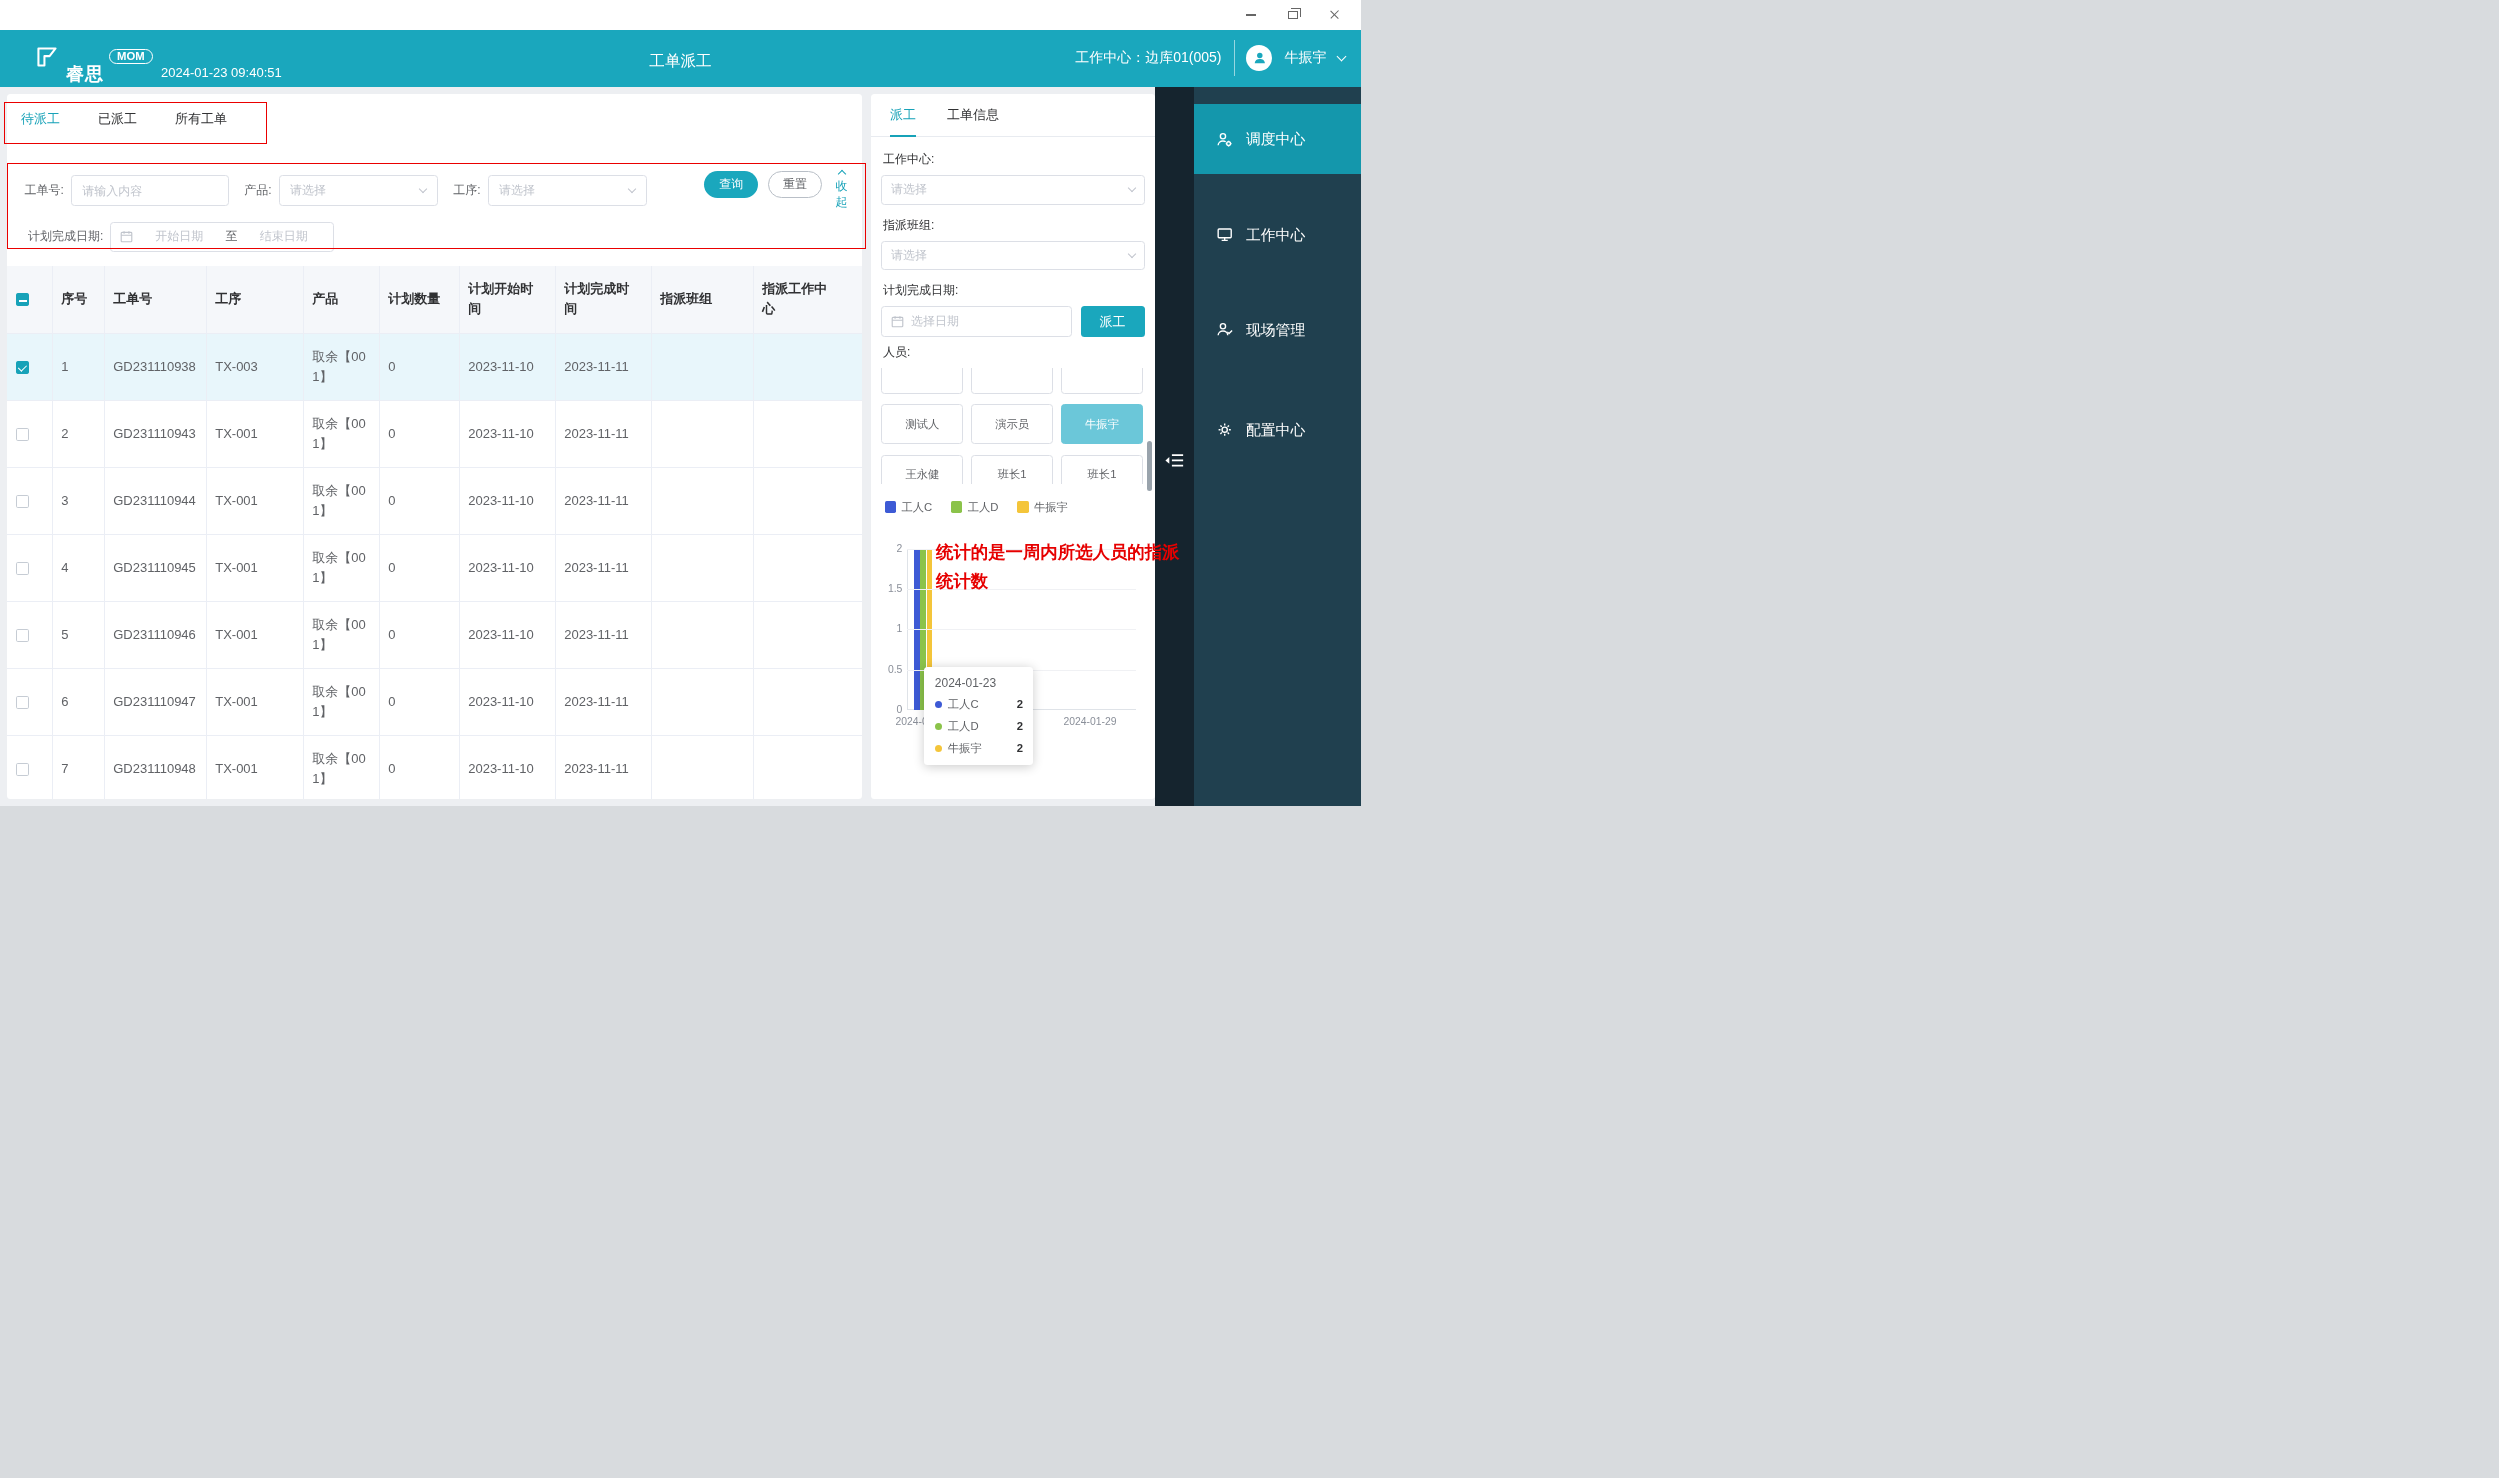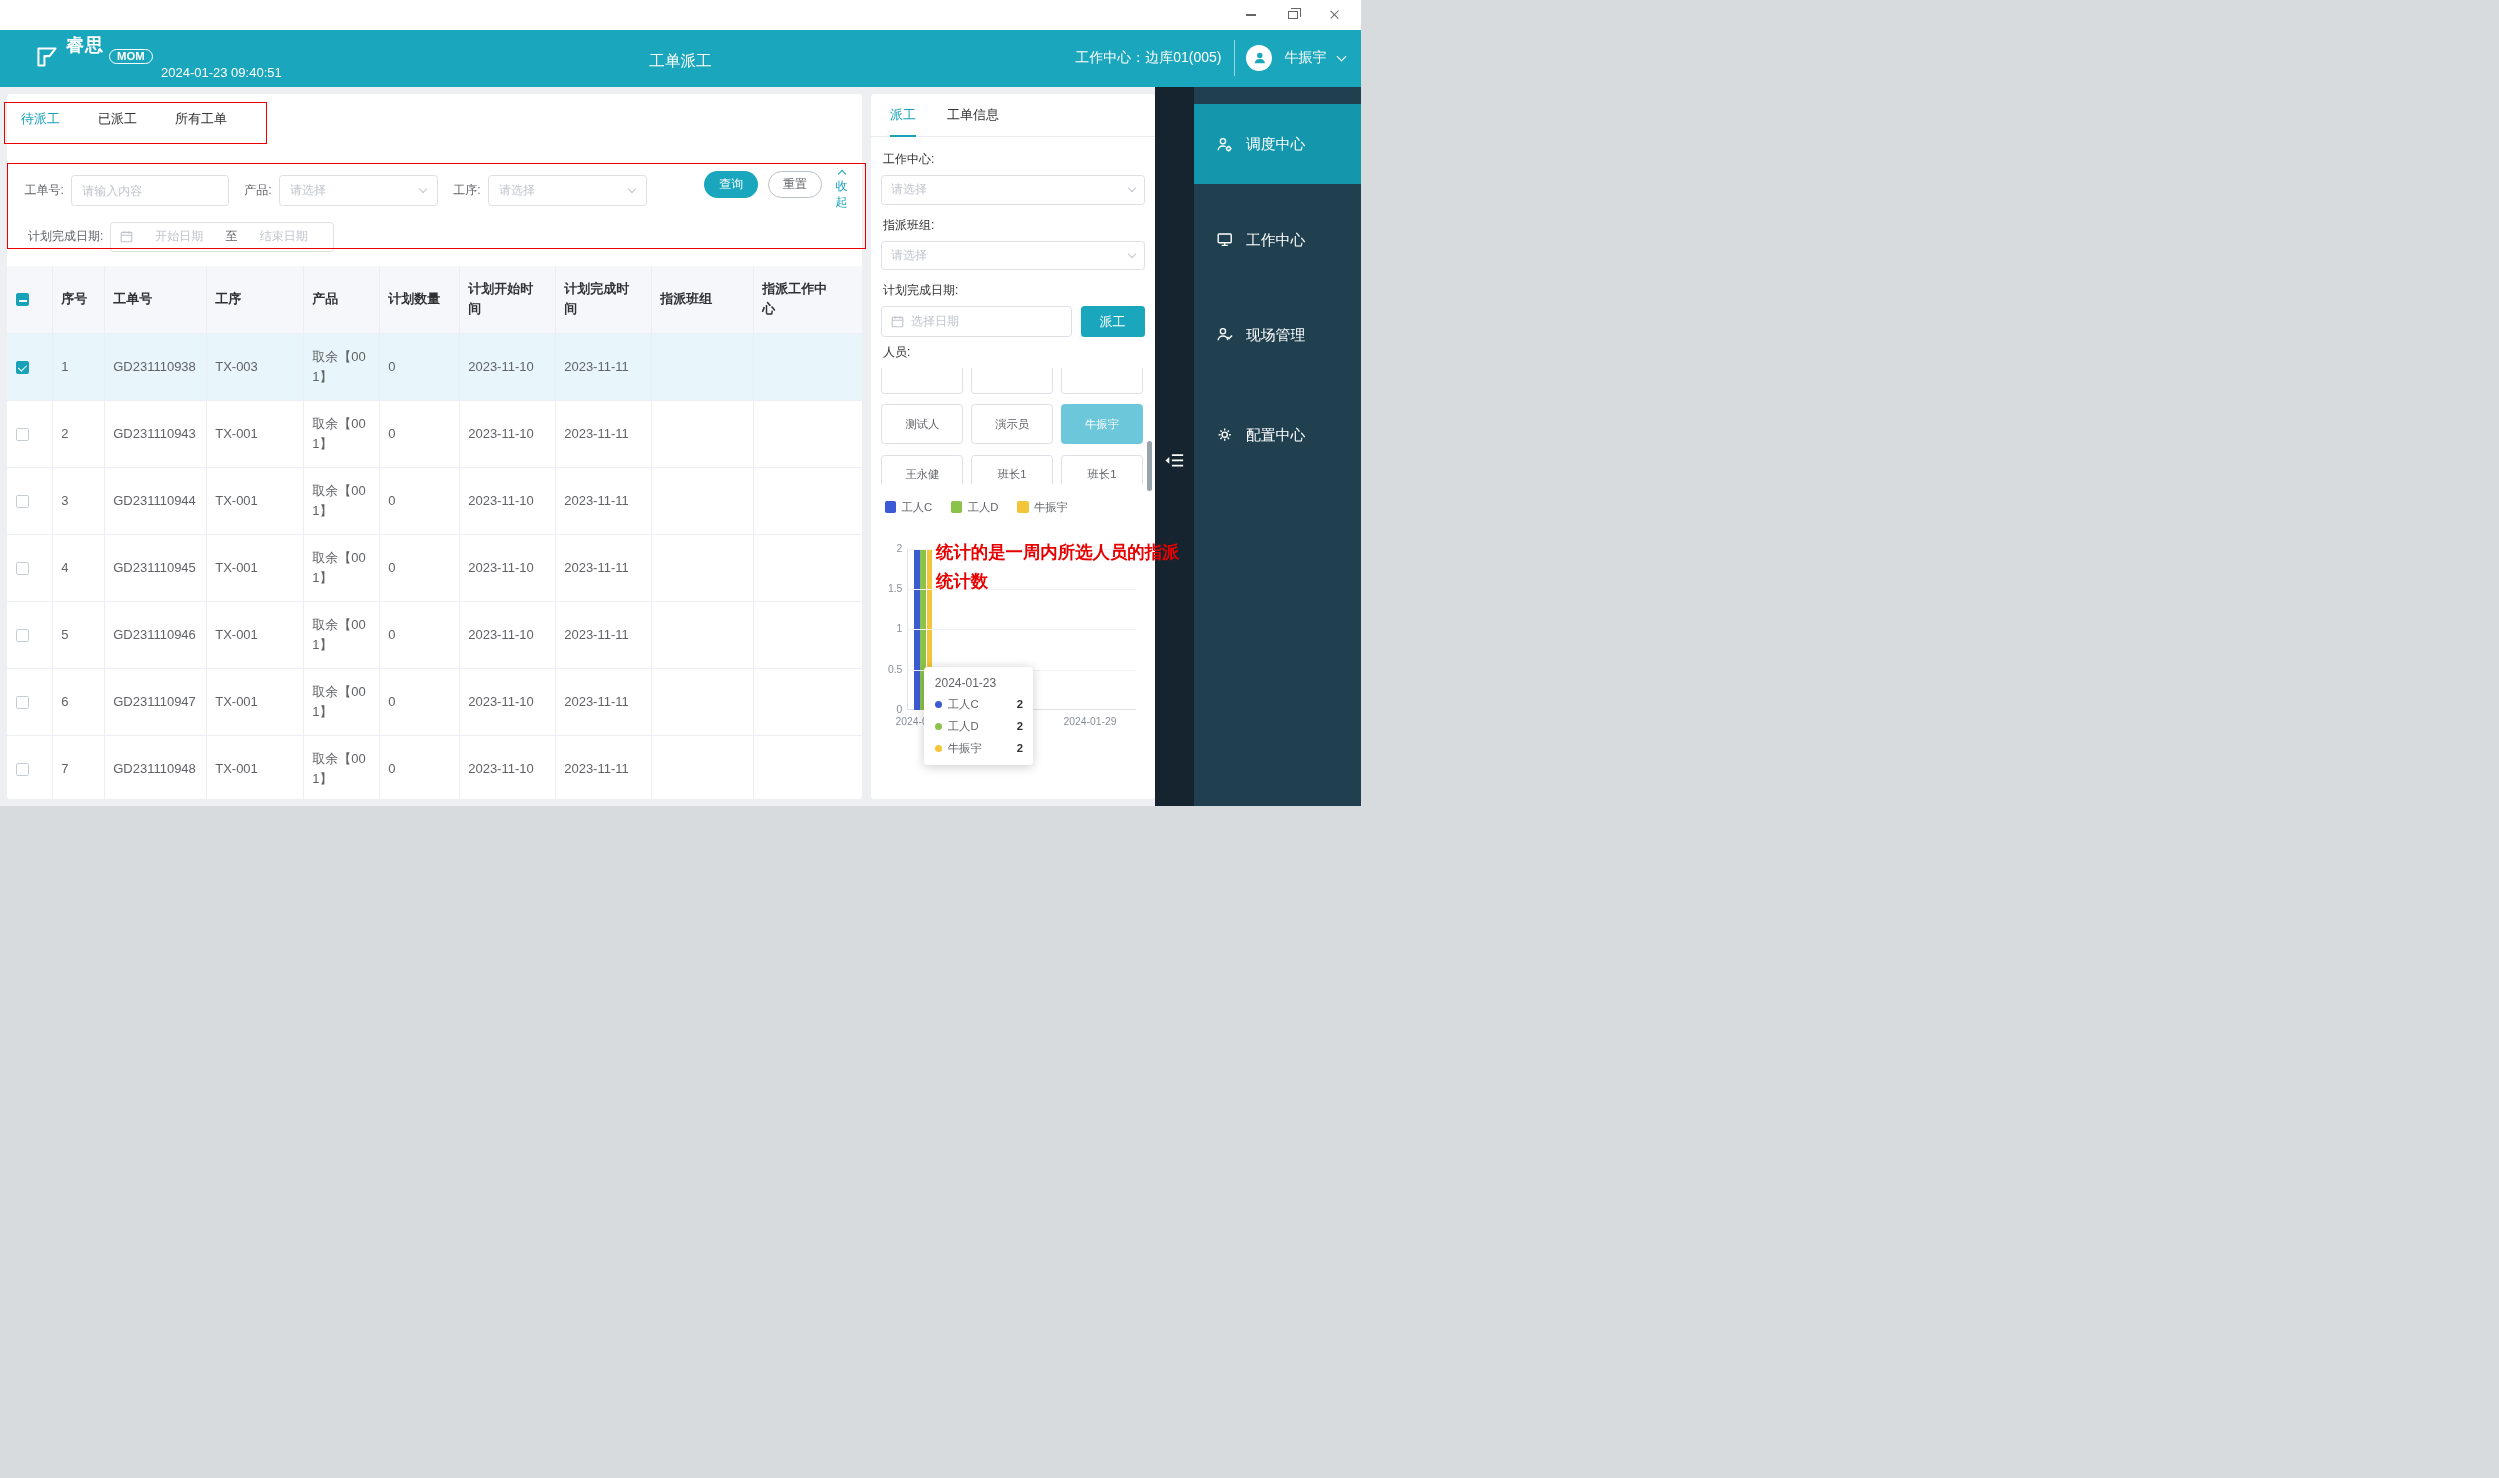--- a/index.html
+++ b/index.html
@@ -14,21 +14,21 @@
   .ic-min{width:10.4px;height:1.7px;background:#666;}
   .ic-max{position:relative;width:9.6px;height:7.8px;border:1.2px solid #666;}
   .ic-max::before{content:"";position:absolute;left:1.7px;top:-3.5px;width:9.6px;height:7.8px;border:1.2px solid #666;border-bottom:none;border-left:none;}
   .ic-close{position:relative;width:11.3px;height:11.3px;}
   .ic-close::before,.ic-close::after{content:"";position:absolute;left:5.2px;top:0;width:1.4px;height:11.3px;background:#666;}
   .ic-close::before{transform:rotate(45deg);} .ic-close::after{transform:rotate(-45deg);}
 
   
   .header{position:absolute;left:0;top:29.5px;width:100%;height:57px;background:#1aa7bd;color:#fff;}
   .logo{position:absolute;left:35px;top:15.6px;}
-  .brand{position:absolute;left:66px;top:3px;font-size:18px;font-weight:bold;letter-spacing:0.9px;}
+  .brand{position:absolute;left:66px;top:32px;font-size:18px;font-weight:bold;letter-spacing:0.9px;}
   .badge{position:absolute;left:109px;top:19px;border:1.7px solid #fff;border-radius:10.4px;padding:0.9px 7px;font-size:11.3px;font-weight:bold;}
   .timestamp{position:absolute;left:161px;top:35px;font-size:13px;}
   .page-title{position:absolute;left:0;right:0;top:21px;text-align:center;font-size:15.6px;}
   .hdr-right{position:absolute;right:15.6px;top:0;height:57px;display:flex;align-items:center;gap:12px;}
   .work-center-lbl{font-size:14px;}
   .hdr-divider{width:0.9px;height:36px;background:rgba(255,255,255,.55);}
   .avatar{width:26px;height:26px;border-radius:50%;background:#fff;display:flex;align-items:center;justify-content:center;}
   .user-name{font-size:14px;}
   .chev-down{width:7px;height:7px;border-right:1.4px solid #fff;border-bottom:1.4px solid #fff;transform:rotate(45deg);margin-top:-3.5px;}
 
@@ -100,21 +100,21 @@
   .tt-title{font-size:12px;color:#606266;}
   .tt-row{display:flex;align-items:center;font-size:11.3px;color:#606266;margin-top:7px;}
   .tt-dot{width:7px;height:7px;border-radius:50%;margin-right:6px;flex:none;}
   .tt-val{margin-left:auto;font-weight:bold;color:#303133;}
   .panel-scrollbar{position:absolute;right:2.6px;top:347px;width:5.2px;height:50px;border-radius:2.6px;background:#99a3ac;cursor:pointer;}
 
   
   .dark-strip{position:absolute;left:1155px;top:87px;width:39px;height:719px;background:#15242e;}
   .collapse-toggle{position:absolute;left:9.6px;top:366px;cursor:pointer;}
   .sidebar{position:absolute;left:1194px;top:87px;width:168px;height:719px;background:#20404f;}
-  .side-item{position:absolute;left:0;width:100%;height:80px;display:flex;align-items:center;gap:12px;padding-left:21px;color:#fff;font-size:14.8px;cursor:pointer;}
+  .side-item{position:absolute;left:0;width:100%;height:70px;display:flex;align-items:center;gap:12px;padding-left:21px;color:#fff;font-size:14.8px;cursor:pointer;}
   .side-item.active{background:#1497ac;}
   .side-icon{width:19px;height:19px;flex:none;display:flex;align-items:center;justify-content:center;}
 
   
   .anno{position:absolute;border:1.7px solid #ea0000;pointer-events:none;z-index:60;}
   .anno-tabs{left:4.3px;top:102px;width:263px;height:42px;}
   .anno-filters{left:7px;top:163px;width:859px;height:86px;}
   .anno-text{position:absolute;left:936px;top:538px;width:245px;color:#e60000;font-size:17.4px;font-weight:bold;line-height:1.65;z-index:60;pointer-events:none;}
 </style>
 </head>

